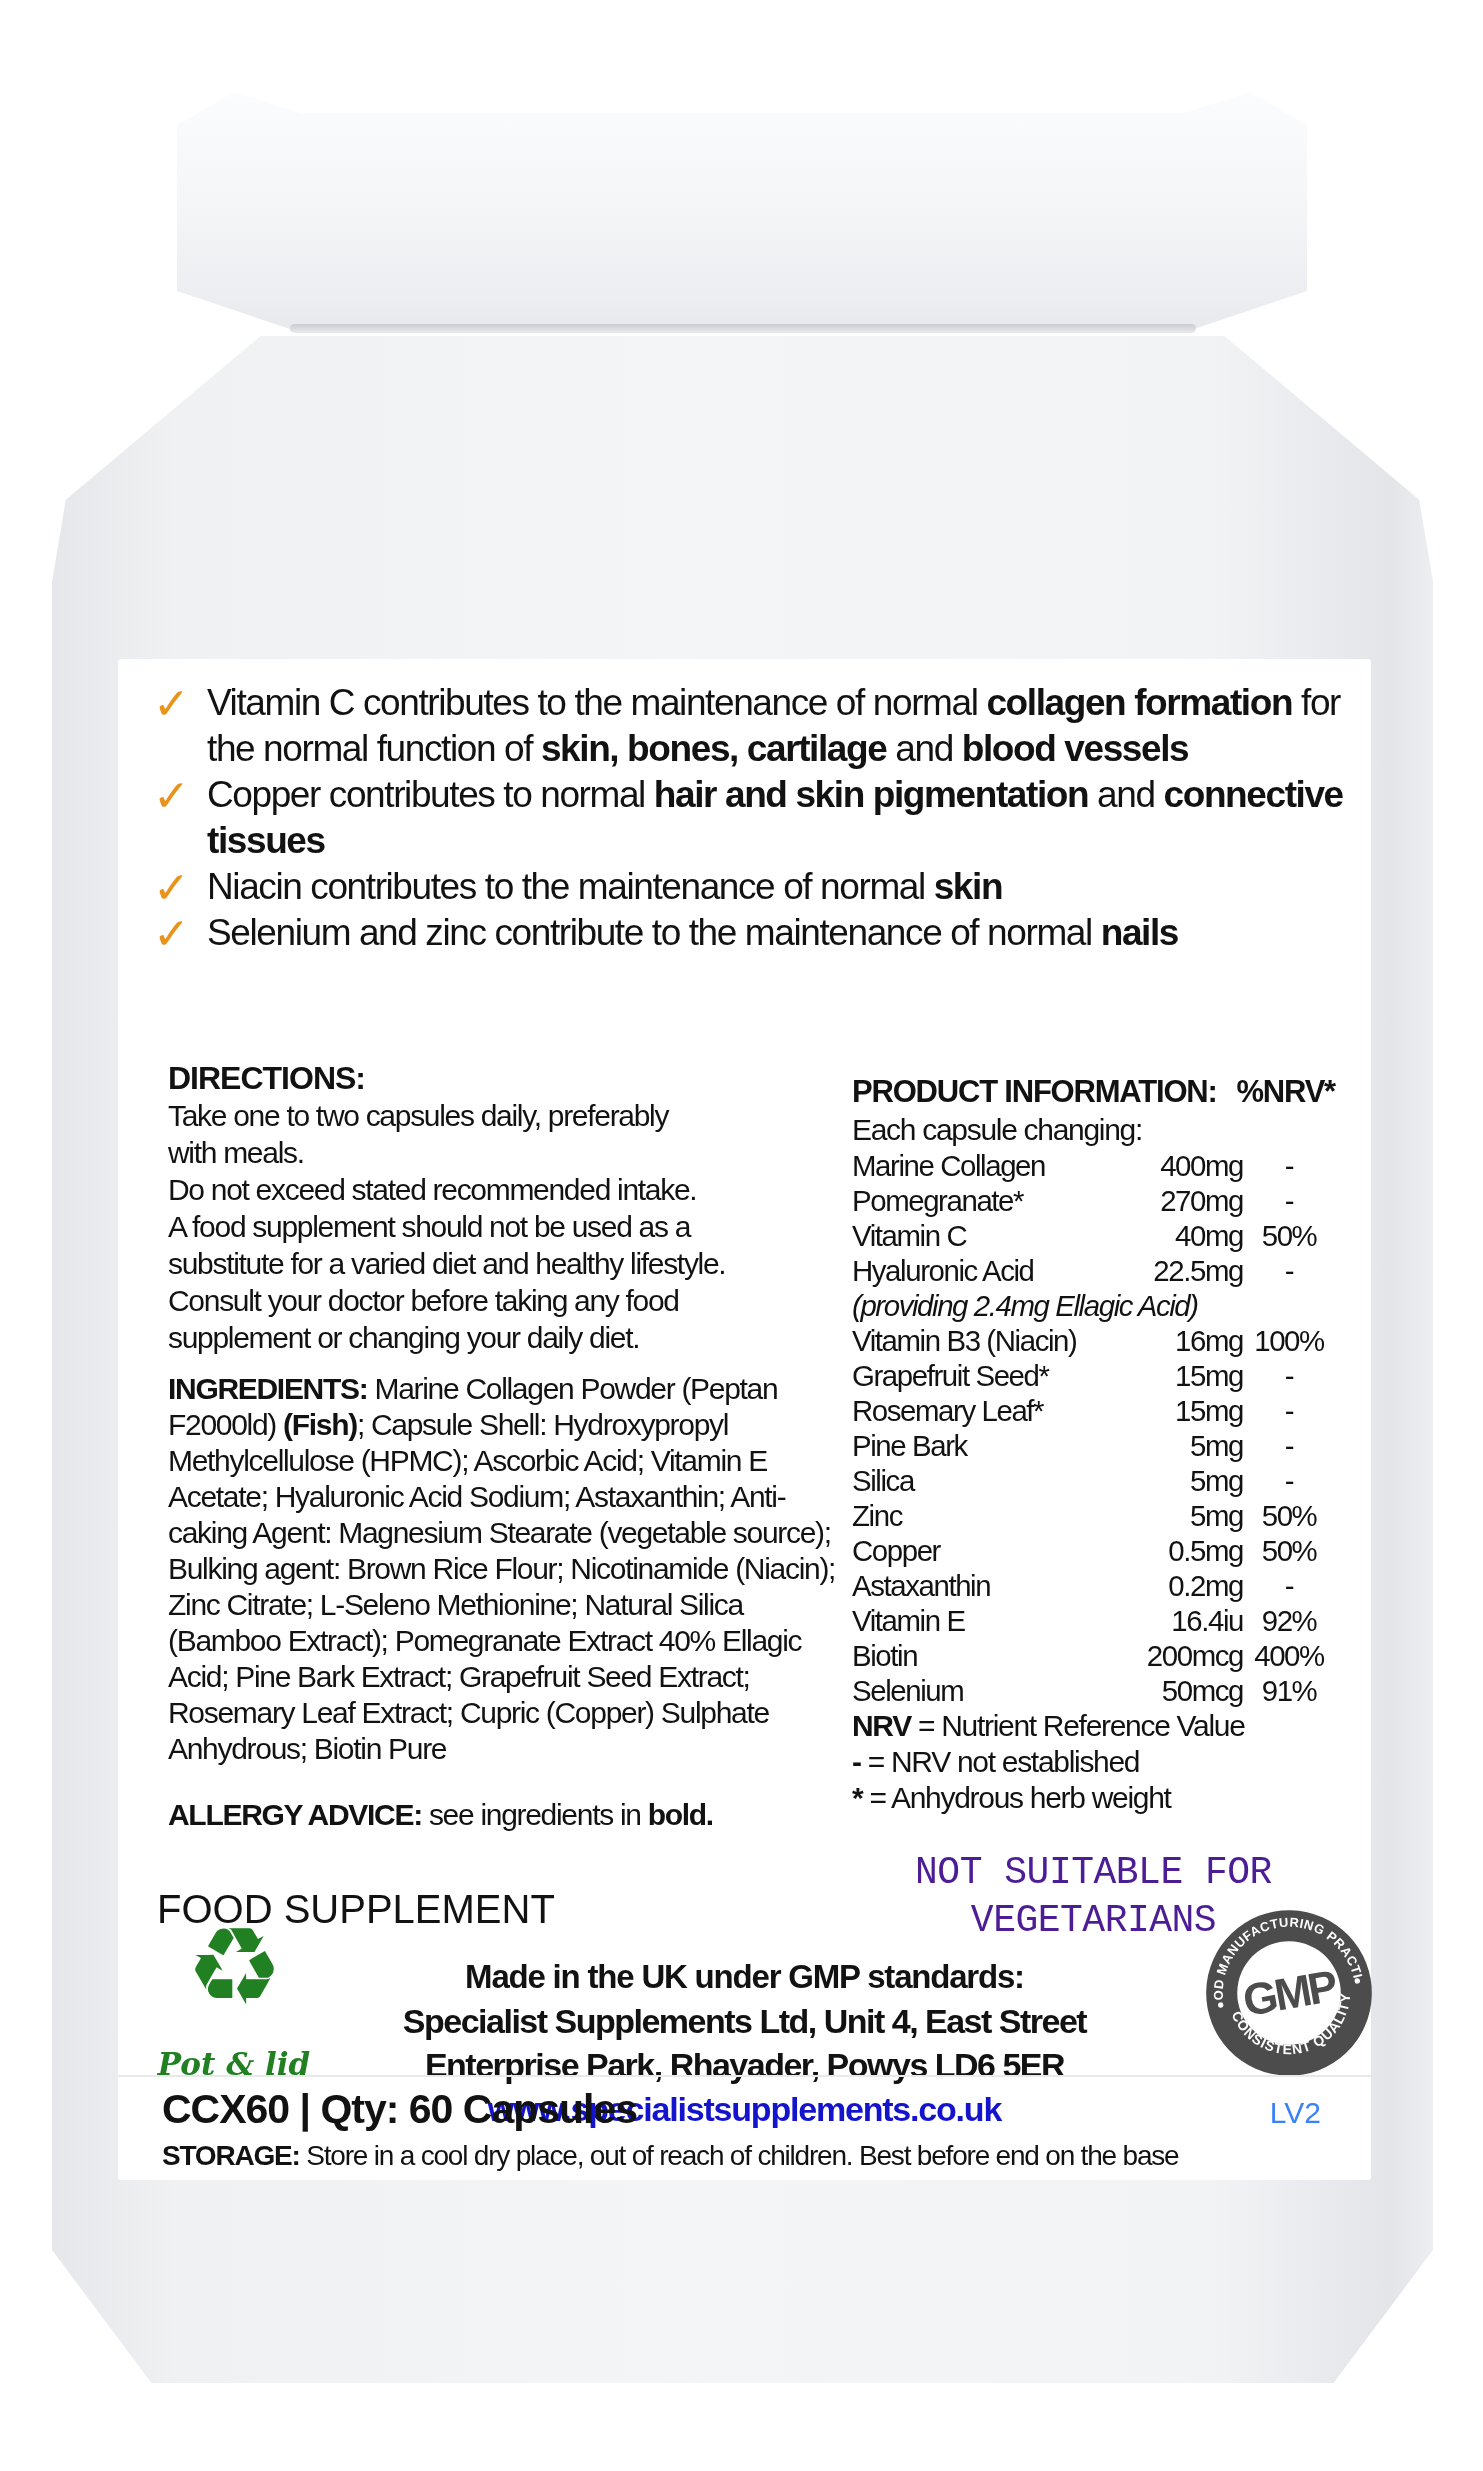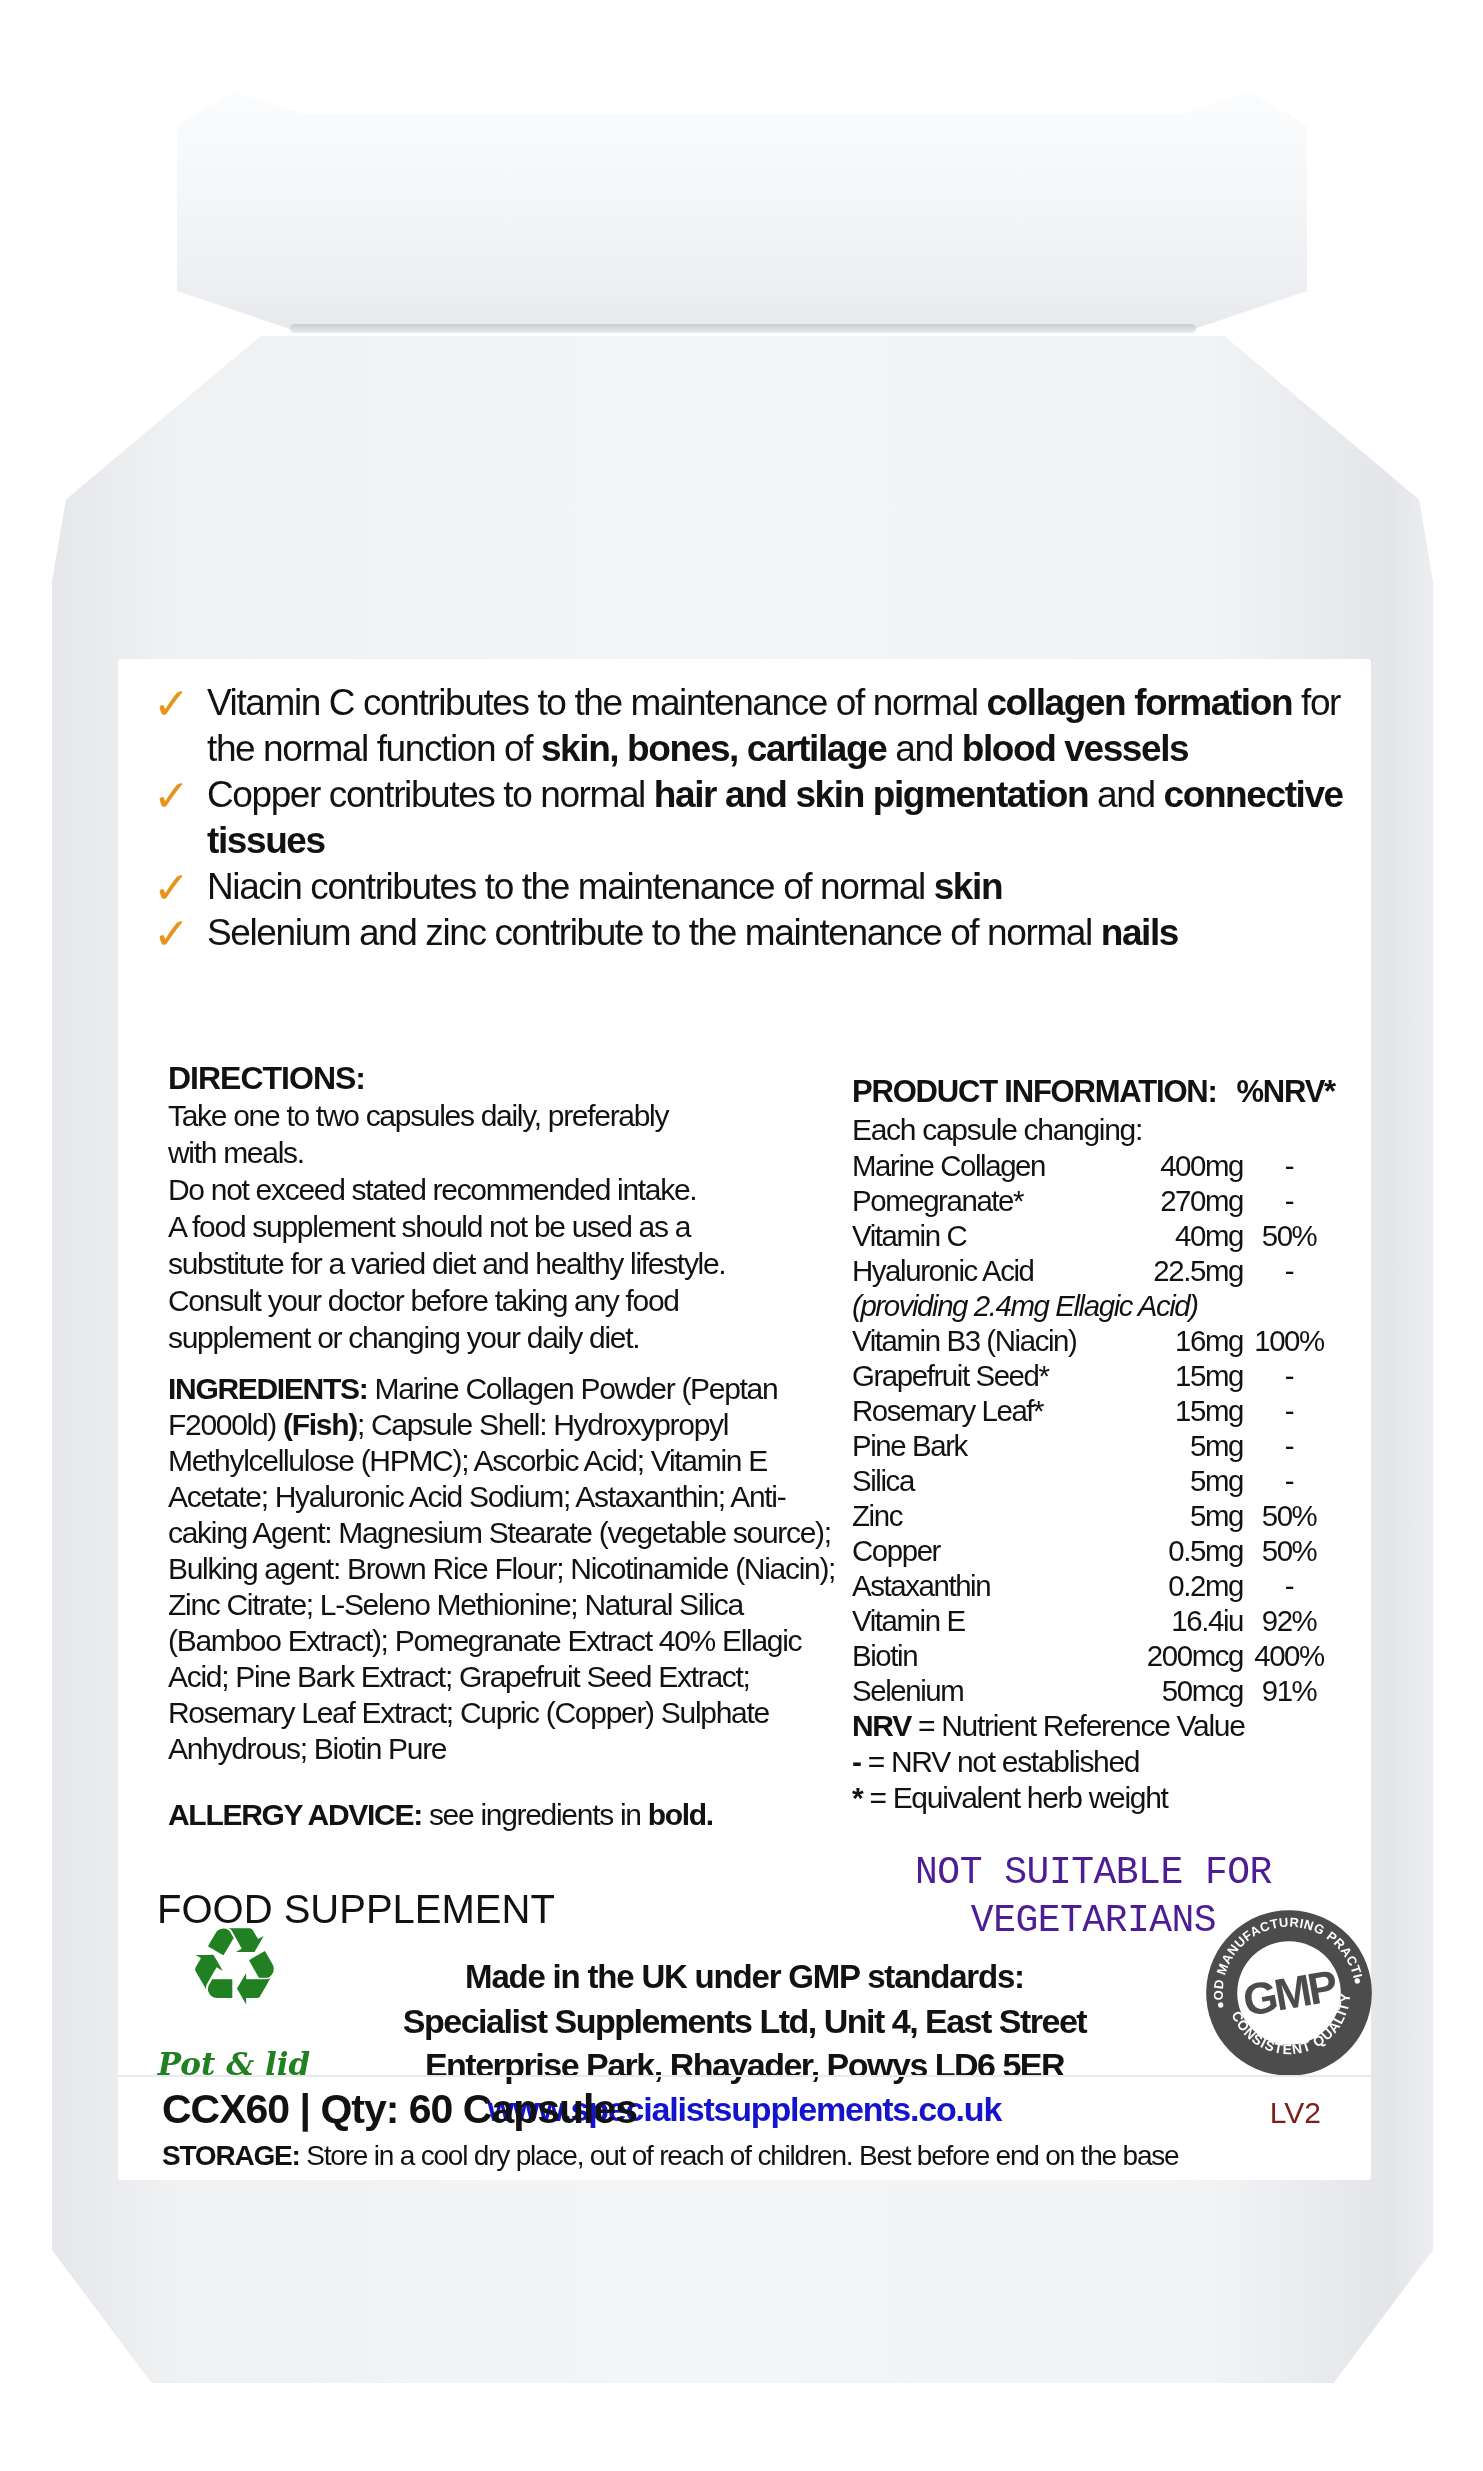--- a/index.html
+++ b/index.html
@@ -51,21 +51,21 @@
   
   .potlid{position:absolute;left:29px;top:1251px;width:174px;text-align:center;}
   .recycle-glyph{font-family:"DejaVu Sans",sans-serif;font-size:108px;line-height:114px;display:block;}
   .potlid-caption{font-family:"DejaVu Serif","Liberation Serif",serif;font-style:italic;font-weight:700;
         font-size:31px;line-height:35px;letter-spacing:0;margin-top:23px;}
   .gmp{position:absolute;right:-5.8px;top:1246px;width:176px;height:176px;transform:rotate(-10deg);}
   
   .divider{position:absolute;left:0;right:0;top:1416px;height:1.9px;background:#e9e9ec;}
   .sku-row{position:absolute;left:44px;right:50px;top:1427px;display:flex;justify-content:space-between;align-items:baseline;}
   .sku{font-size:41px;font-weight:700;letter-spacing:-1px;}
-  .version{font-size:30px;color:#7f1d1d;letter-spacing:0;text-align:right;}
+  .version{font-size:30px;color:#3b82f6;letter-spacing:0;text-align:right;}
   .storage{position:absolute;left:44px;top:1481px;font-size:28px;letter-spacing:-1.2px;white-space:nowrap;}
   .storage b{font-weight:700;}
 </style>
 </head>
 <body>
 
 <div class="canvas">
 
   <div class="cap"></div>
   <div class="cap-seam"></div>
@@ -211,21 +211,21 @@
             <span class="nrv">91%</span>
           </div>
         </div>
 
       <div>
 
           <div class="pi-foot"><b>NRV</b><span> = Nutrient Reference Value</span></div>
 
           <div class="pi-foot"><b>-</b><span> = NRV not established</span></div>
 
-          <div class="pi-foot"><b>*</b><span> = Equivalent herb weight</span></div>
+          <div class="pi-foot"><b>*</b><span> = Anhydrous herb weight</span></div>
         </div>
 
       <div class="warning" style="color: #4c1d95; font-family: Liberation Mono, monospace;">NOT SUITABLE FOR VEGETARIANS</div>
     </div>
 
     <div class="footer-center">
       <div class="footer-line1">Made in the UK under GMP standards:</div>
       <div class="footer-line">Specialist Supplements Ltd, Unit 4, East Street</div>
       <div class="footer-line">Enterprise Park, Rhayader, Powys LD6 5ER</div>
       <div class="footer-web" style="color: rgb(20, 20, 204);">www.specialistsupplements.co.uk</div>

